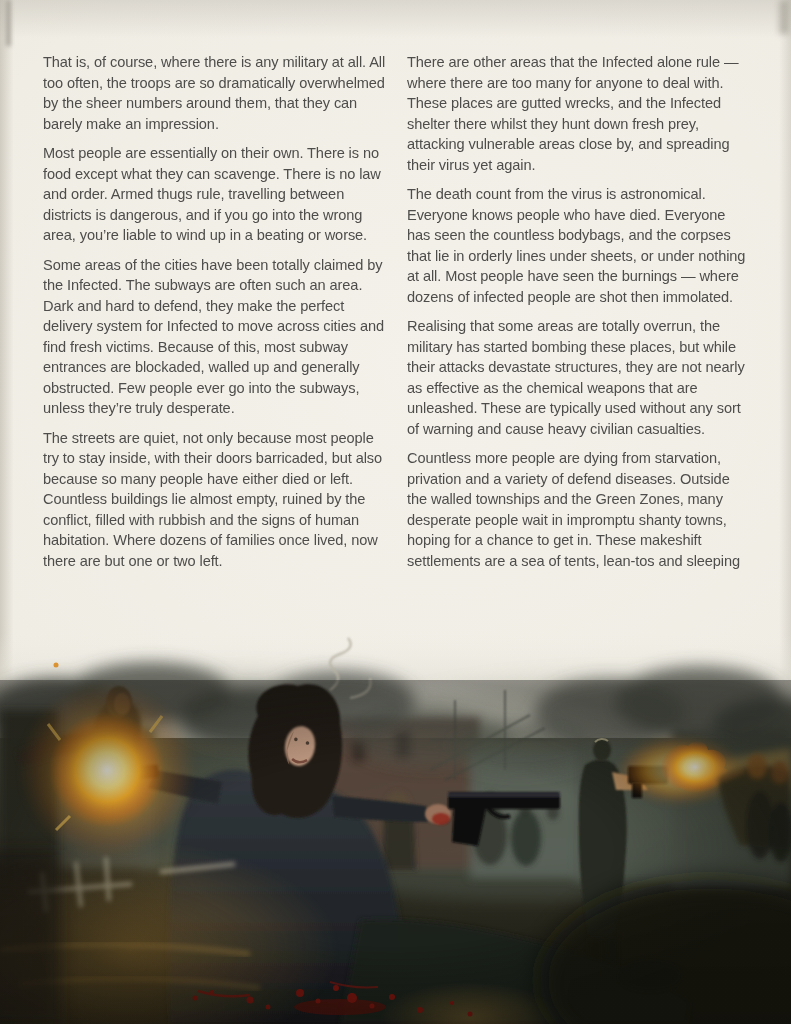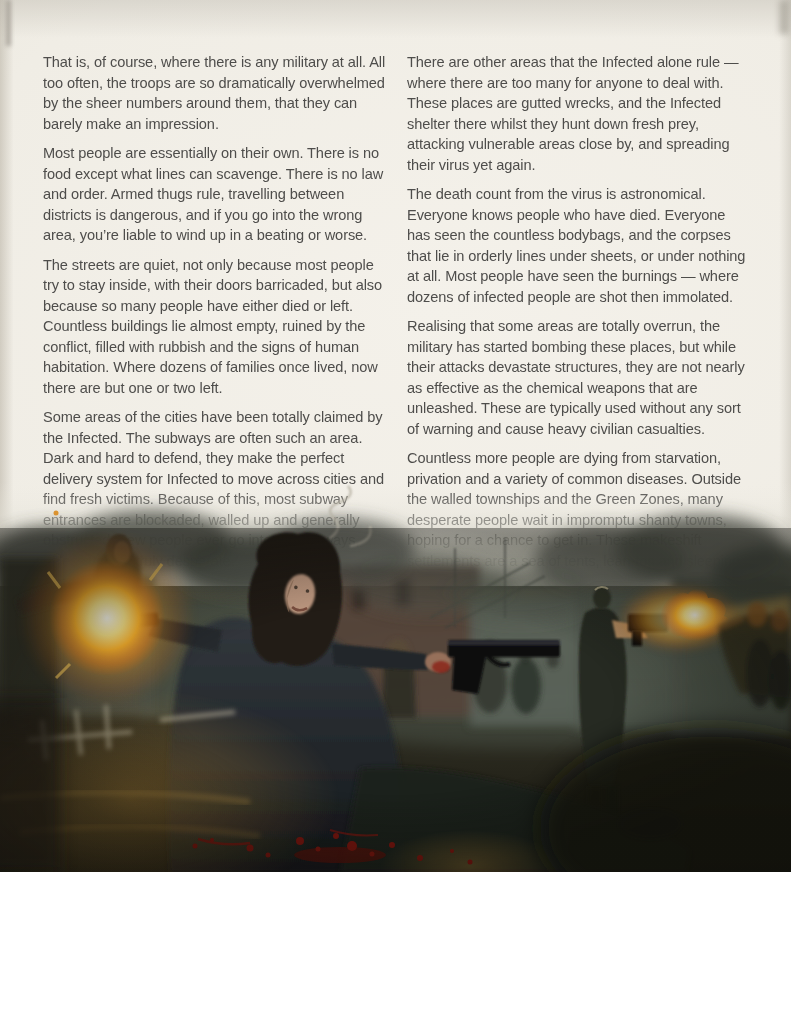--- a/index.html
+++ b/index.html
@@ -1,18 +1,18 @@
 <!DOCTYPE html>
 <html><head>
 <meta charset="utf-8">
 <style>
   * { margin:0; padding:0; box-sizing:border-box; }
   body { width:791px; font-family:"Liberation Sans", sans-serif; background:#fff; }
   .page {
-    position:relative; width:791px; height:872px; overflow:hidden;
+    position:relative; width:791px; height:1024px; overflow:hidden;
     background:
       radial-gradient(ellipse 120% 80% at 55% 35%, #f4f1ea 0%, #f0ede5 55%, #e8e4d8 100%);
   }
   
   .page::before {
     content:""; position:absolute; left:0; top:0; bottom:0; width:16px;
     background:linear-gradient(90deg, rgba(170,163,148,0.45), rgba(170,163,148,0) 85%);
     pointer-events:none;
   }
   .page::after {
@@ -52,29 +52,29 @@
 
 <div class="page">
 
   <div class="edge-right"></div>
   <div class="corner-mark-left"></div>
   <div class="corner-mark-right"></div>
 
   <div class="text-columns">
     <div class="col">
       <p>That is, of course, where there is any military at all. All too often, the troops are so dramatically overwhelmed by the sheer numbers around them, that they can barely make an impression.</p>
-      <p>Most people are essentially on their own. There is no food except what lines can scavenge. There is no law and order. Armed thugs rule, travelling between districts is dangerous, and if you go into the wrong area, you’re liable to wind up in a beating or worse.</p>
+      <p>Most people are essentially on their own. There is no food except what they can scavenge. There is no law and order. Armed thugs rule, travelling between districts is dangerous, and if you go into the wrong area, you’re liable to wind up in a beating or worse.</p>
+      <p>Some areas of the cities have been totally claimed by the Infected. The subways are often such an area. Dark and hard to defend, they make the perfect delivery system for Infected to move across cities and find fresh victims. Because of this, most subway entrances are blockaded, walled up and generally obstructed. Few people ever go into the subways, unless they’re truly desperate.</p>
       <p>The streets are quiet, not only because most people try to stay inside, with their doors barricaded, but also because so many people have either died or left. Countless buildings lie almost empty, ruined by the conflict, filled with rubbish and the signs of human habitation. Where dozens of families once lived, now there are but one or two left.</p>
-      <p>Some areas of the cities have been totally claimed by the Infected. The subways are often such an area. Dark and hard to defend, they make the perfect delivery system for Infected to move across cities and find fresh victims. Because of this, most subway entrances are blockaded, walled up and generally obstructed. Few people ever go into the subways, unless they’re truly desperate.</p>
     </div>
     <div class="col">
       <p>There are other areas that the Infected alone rule — where there are too many for anyone to deal with. These places are gutted wrecks, and the Infected shelter there whilst they hunt down fresh prey, attacking vulnerable areas close by, and spreading their virus yet again.</p>
       <p>The death count from the virus is astronomical. Everyone knows people who have died. Everyone has seen the countless bodybags, and the corpses that lie in orderly lines under sheets, or under nothing at all. Most people have seen the burnings — where dozens of infected people are shot then immolated.</p>
       <p>Realising that some areas are totally overrun, the military has started bombing these places, but while their attacks devastate structures, they are not nearly as effective as the chemical weapons that are unleashed. These are typically used without any sort of warning and cause heavy civilian casualties.</p>
-      <p>Countless more people are dying from starvation, privation and a variety of common diseases. Outside the walled townships and the Green Zones, many desperate people wait in impromptu shanty towns, hoping for a chance to get in. These makeshift settlements are a sea of tents, lean-tos and sleeping</p>
+      <p>Countless more people are dying from starvation, privation and a variety of defend diseases. Outside the walled townships and the Green Zones, many desperate people wait in impromptu shanty towns, hoping for a chance to get in. These makeshift settlements are a sea of tents, lean-tos and sleeping</p>
     </div>
   </div>
 
   <div class="illustration" role="img" aria-label="A grinning long-haired survivor sits on a ruined smoke-shrouded street firing pistols in two directions while Infected close in; a second survivor fires to the right, muzzle flashes blazing, blood spattered on the ground.">
     <svg viewBox="0 0 791 404" xmlns="http://www.w3.org/2000/svg">
       <defs>
         <filter id="b1" x="-30%" y="-30%" width="160%" height="160%">
             <feGaussianBlur stdDeviation="1"></feGaussianBlur>
           </filter>
         <filter id="b2" x="-30%" y="-30%" width="160%" height="160%">

